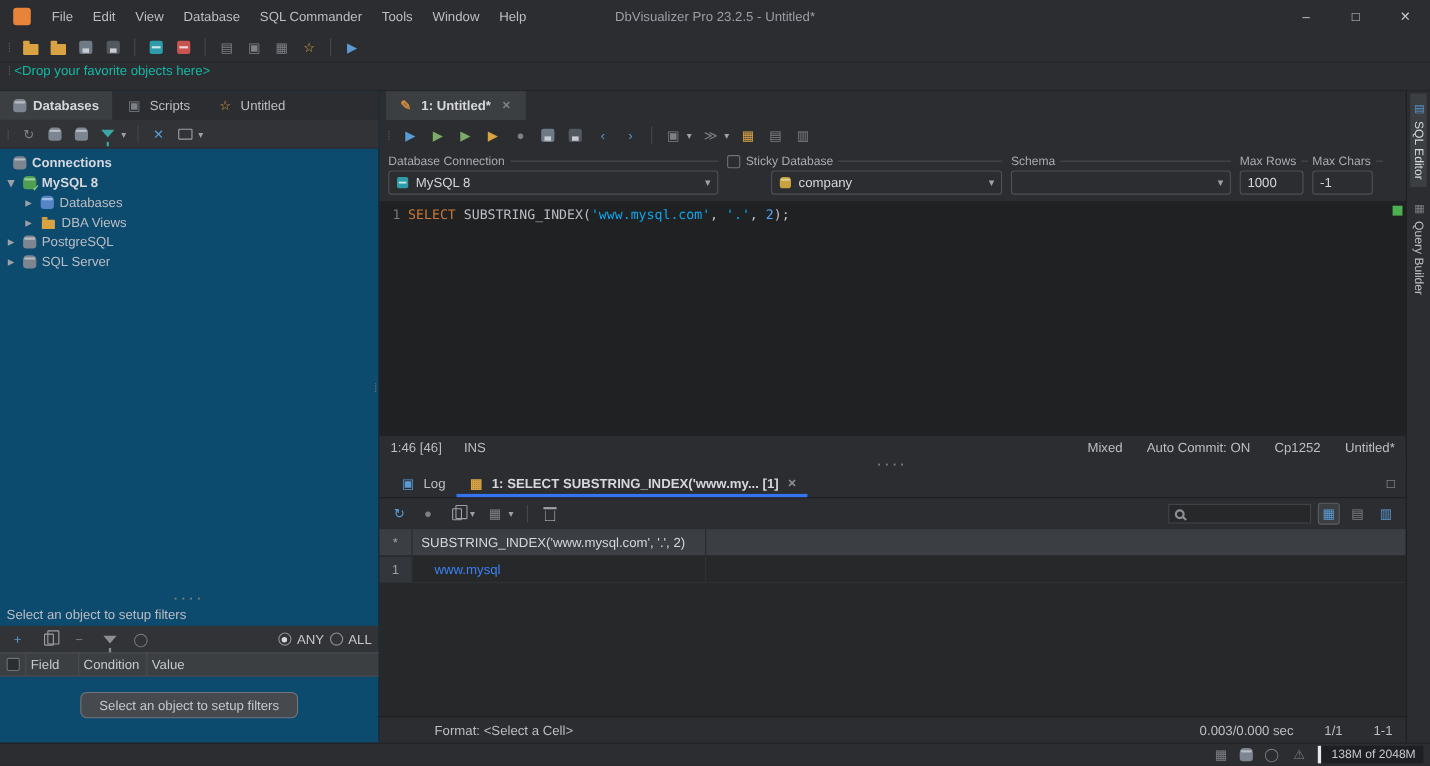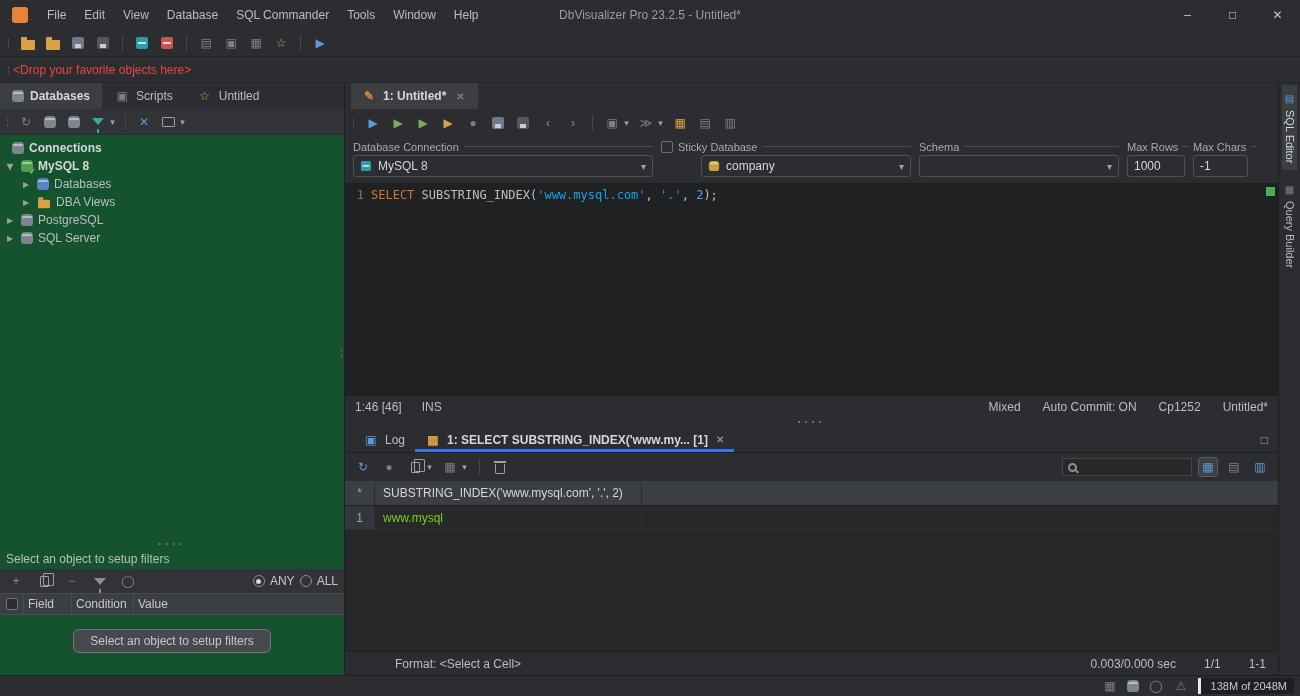--- a/index.html
+++ b/index.html
@@ -46,27 +46,27 @@
   
   .titlebar{height:30px;display:flex;align-items:center;position:relative;flex:0 0 auto}
   .titlebar .logo{margin:0 10px 0 12px}
   .menu-item{padding:0 9px;line-height:30px;color:#bcbec4}
   .tb-title{position:absolute;left:50%;transform:translateX(-50%);color:#9a9ea6}
   .win-btns{margin-left:auto;display:flex}
   .win-btn{width:45px;height:30px;display:flex;align-items:center;justify-content:center;color:#c6c8cc;font-size:12px}
 
   
   .main-toolbar{height:27px;display:flex;align-items:center;gap:5px;padding:0 4px;border-bottom:1px solid #232527;flex:0 0 auto}
-  .fav-bar{height:26px;display:flex;align-items:center;padding:0 4px;border-bottom:1px solid #232527;flex:0 0 auto;color:#ef4444}
+  .fav-bar{height:26px;display:flex;padding:0 4px;border-bottom:1px solid #232527;flex:0 0 auto;color:#14b8a6}
 
   
   .content{flex:1;display:flex;min-height:0;position:relative}
 
   
-  .left-panel{width:345px;flex:0 0 345px;background:#14532d;border-right:1px solid #1e1f22;display:flex;flex-direction:column;min-height:0}
+  .left-panel{width:345px;flex:0 0 345px;background:#0c4a6e;border-right:1px solid #1e1f22;display:flex;flex-direction:column;min-height:0}
   .panel-tabs{height:26px;display:flex;background:#2b2d30;flex:0 0 auto}
   .ptab{display:flex;align-items:center;gap:6px;padding:0 12px;color:#bcbec4}
   .ptab.active{background:#3c3f41;font-weight:bold;color:#d5d7dd}
   .obj-toolbar{height:26px;background:#313336;border-bottom:1px solid #2a2c2f;display:flex;align-items:center;gap:4px;padding:0 3px;flex:0 0 auto}
   .tree{flex:1;padding-top:4px;overflow:hidden}
   .trow{height:18px;display:flex;align-items:center;gap:5px;color:#bcbec4}
   .trow.lv0{padding-left:12px}.trow.lv1{padding-left:4px}.trow.lv2{padding-left:20px}
   .trow .tw{width:12px;text-align:center;color:#9da0a8;flex:0 0 12px}
   .trow.bold{font-weight:bold;color:#d5d7dd}
   .lsplit{height:10px;display:flex;align-items:center;justify-content:center;flex:0 0 auto}
@@ -120,21 +120,21 @@
   .searchbox{margin-left:auto;width:130px;height:18px;background:#26282a;border:1px solid #43454a;display:flex;align-items:center;gap:5px;padding:0 5px}
   .searchbox input{flex:1;background:transparent;border:none;outline:none;color:#d5d7dd;font-size:11px;min-width:0}
   .ti.active-tool{background:#3c3f41;border:1px solid #5a5d63}
 
   .grid{flex:1;display:flex;flex-direction:column;background:#26282a;min-height:0}
   .grid-header{display:flex;height:25px;background:#3b3e42;border-bottom:1px solid #1e1f22;color:#d5d7dd;flex:0 0 auto}
   .gh-corner{width:30px;flex:0 0 30px;border-right:1px solid #2a2c2f;display:flex;align-items:center;justify-content:center;color:#9da0a8}
   .gh-cell{width:267px;flex:0 0 267px;display:flex;align-items:center;padding:0 8px;border-right:1px solid #2a2c2f;overflow:hidden;white-space:nowrap}
   .grid-row{display:flex;height:24px;border-bottom:1px solid #2f3235;flex:0 0 auto}
   .gr-num{width:30px;flex:0 0 30px;background:#33363a;border-right:1px solid #2a2c2f;display:flex;align-items:center;justify-content:center;color:#9da0a8}
-  .gr-cell{width:267px;flex:0 0 267px;display:flex;align-items:center;padding:0 8px;border-right:1px solid #2f3235;color:#84cc16}
+  .gr-cell{width:267px;flex:0 0 267px;display:flex;align-items:center;padding:0 20px;border-right:1px solid #2f3235;color:#3b82f6}
 
   .format-row{height:24px;display:flex;align-items:center;background:#2b2d30;border-top:1px solid #1e1f22;padding:0 12px 0 50px;flex:0 0 auto;color:#bcbec4}
   .fr-right{margin-left:auto;display:flex;gap:28px}
 
   
   .right-strip{width:22px;flex:0 0 22px;background:#2b2d30;border-left:1px solid #1e1f22;display:flex;flex-direction:column;align-items:center;padding-top:2px;gap:6px}
   .vtab{writing-mode:vertical-rl;display:flex;align-items:center;gap:5px;padding:7px 1px;color:#bcbec4;font-size:11px;white-space:nowrap}
   .vtab.active{background:#3c3f41;color:#d5d7dd}
   .vtab .gi{width:13px;height:13px;font-size:10px}
 

